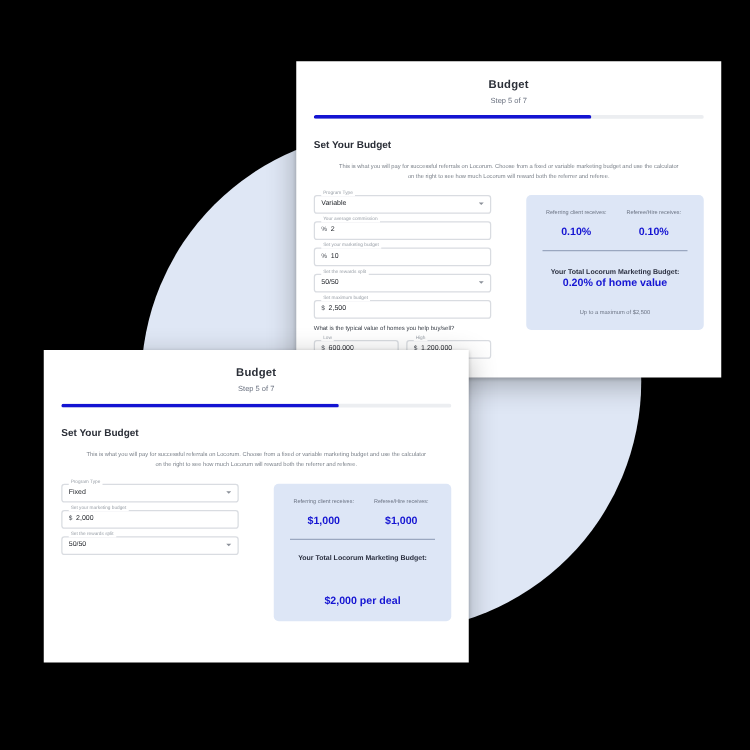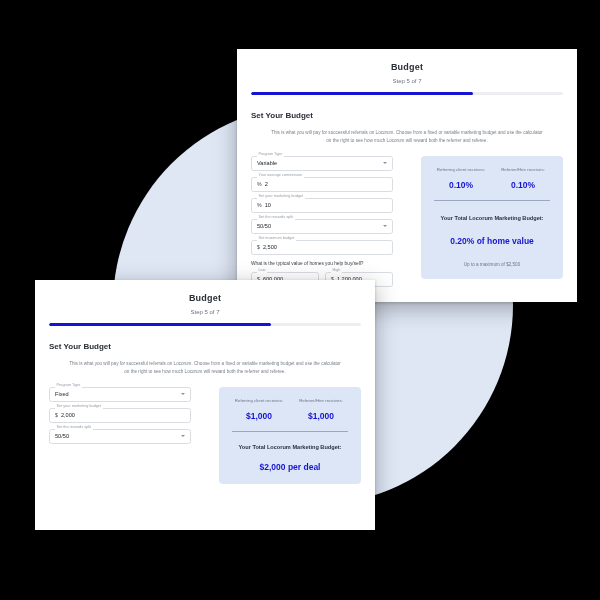--- a/index.html
+++ b/index.html
@@ -217,31 +217,30 @@
   .calc-total-label {
     font-size: 5.6px;
     font-weight: bold;
     color: #2b3040;
     margin-top: 14px;
   }
   .calc-total-value {
     font-size: 8.5px;
     font-weight: bold;
     color: #1414d2;
-    margin-top: 15px;
   }
   .calc-note {
     font-size: 4.6px;
     color: #6d7585;
     margin-top: 16px;
   }
 
   
   .calc-compact .calc-total-label { margin-top: 12px; }
-  .calc-compact .calc-total-value { margin-top: 12px; }
+  .calc-compact .calc-total-value { margin-top: 25px; }
 </style>
 </head>
 <body>
 
 <div id="stage">
 
   <div class="bg-circle"></div>
 
   <div class="card card-top">
     <div class="card-inner">

